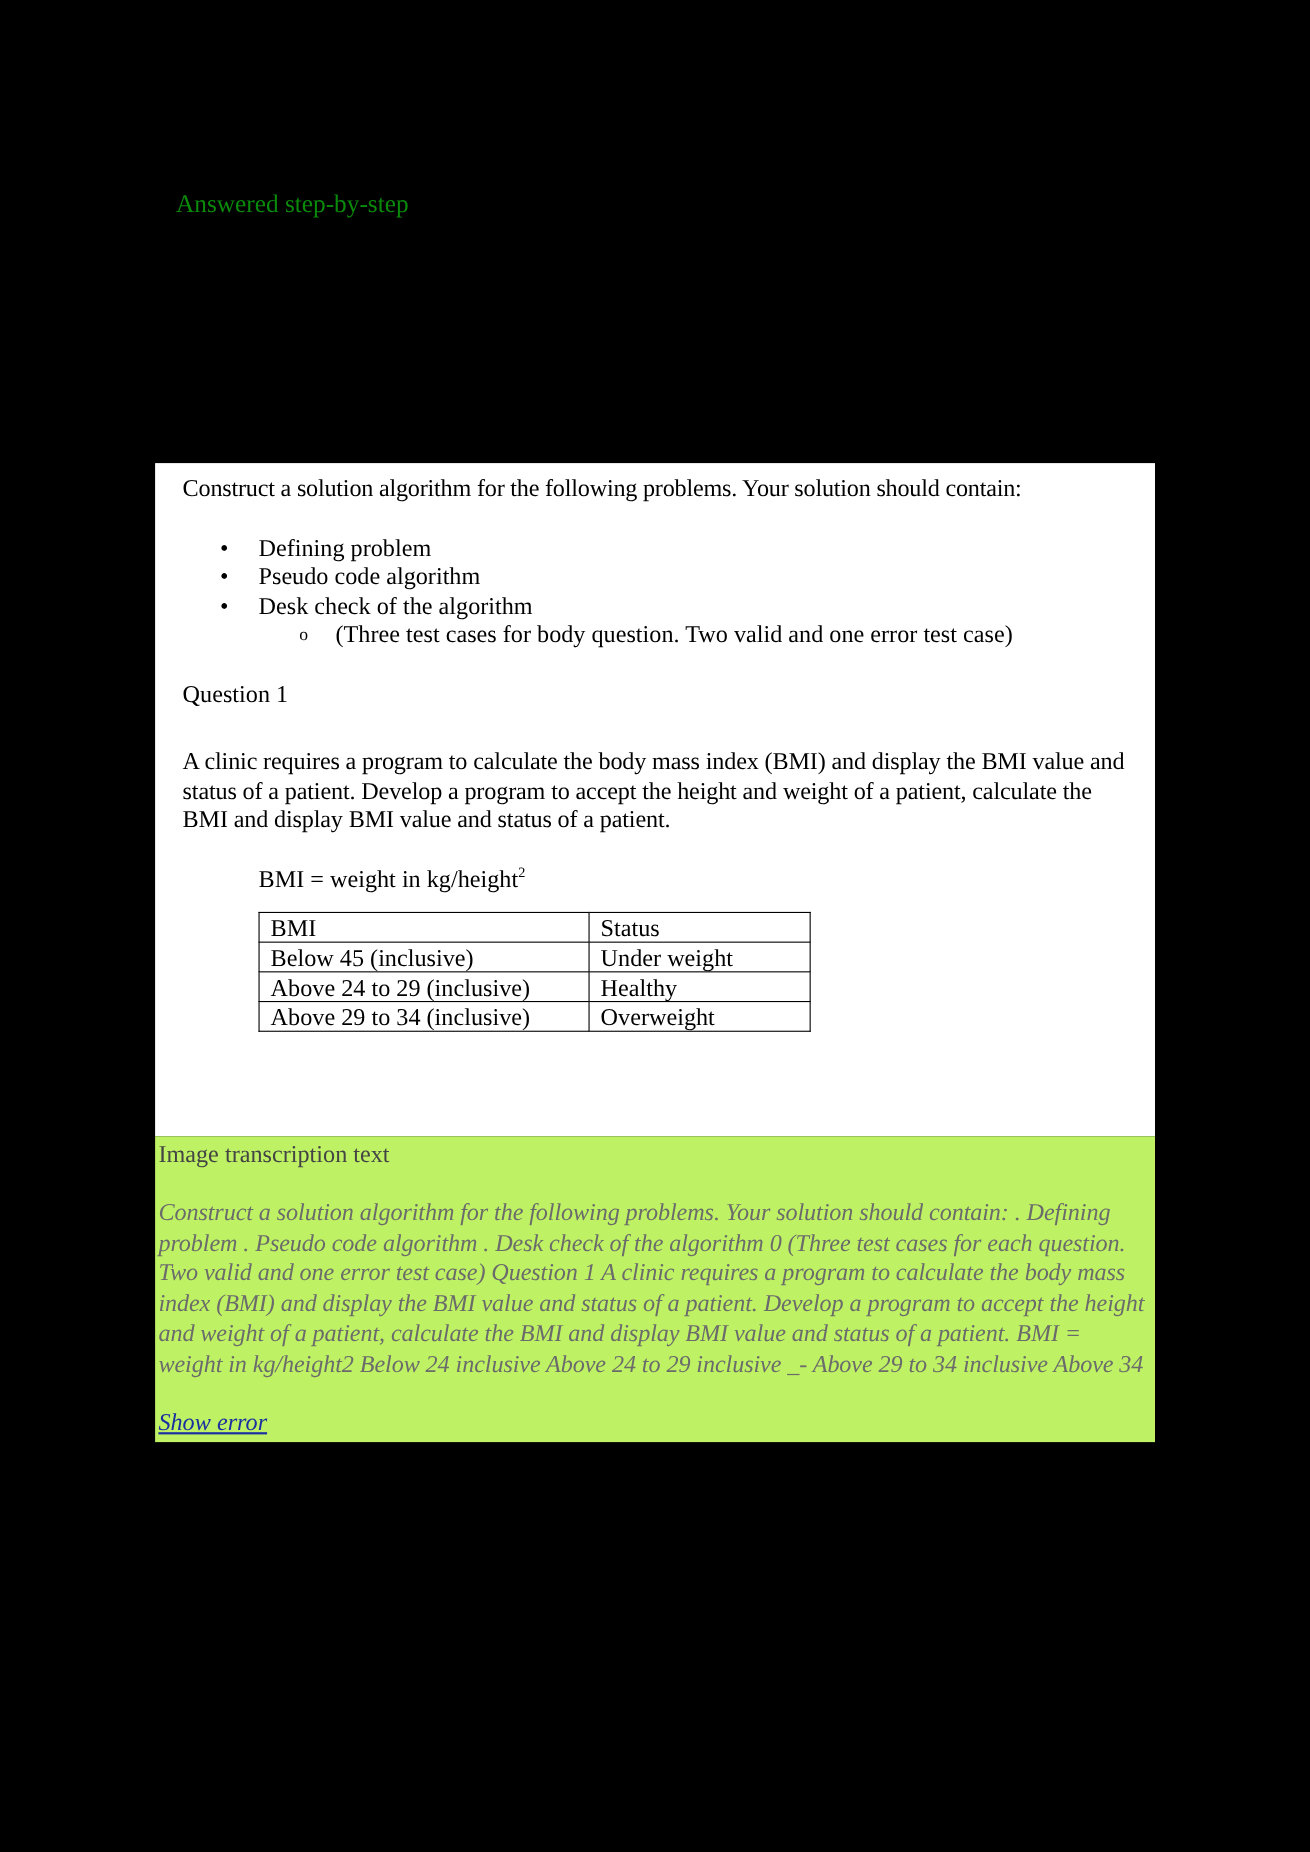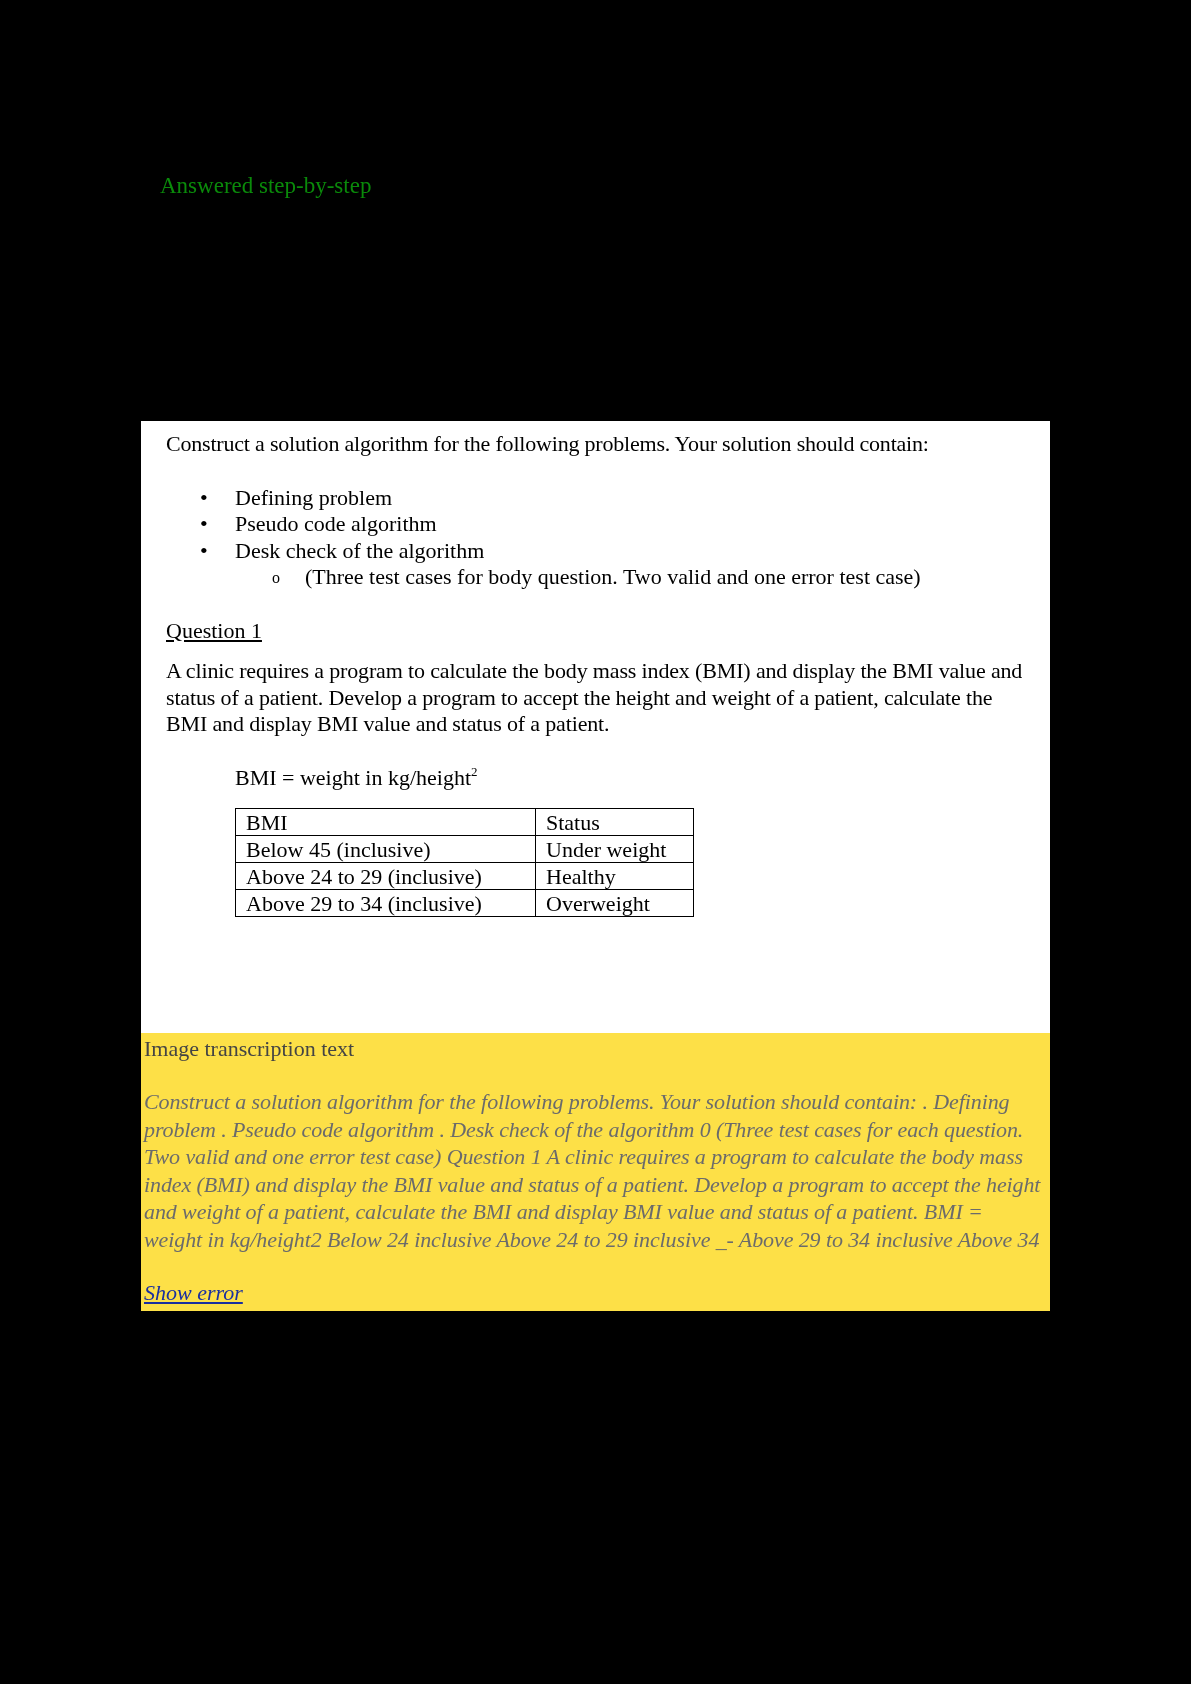--- a/index.html
+++ b/index.html
@@ -69,56 +69,55 @@
       height: 26.5px;
     }
     .sub-list li .sub-bullet {
       position: absolute;
       left: 106px;
       top: 1px;
       font-size: 16px;
     }
     .q-title {
       margin: 27px 0 0 0;
-      text-decoration: underline;
     }
     .q-body {
-      margin: 14px 0 0 0;
+      margin: 35px 0 0 0;
       letter-spacing: -0.15px;
     }
     .formula {
       margin: 27px 0 17px 69px;
     }
     .formula sup {
       font-size: 13px;
       line-height: 0;
       vertical-align: 9px;
     }
     .bmi-table {
       margin: 13px 0 0 69px;
       border-collapse: collapse;
-      width: 459px;
+      width: 502px;
       font-size: 22px;
     }
     .bmi-table td, .bmi-table th {
       border: 1px solid #000000;
       padding: 0 0 0 10px;
       height: 26px;
       line-height: 25px;
       text-align: left;
       font-weight: normal;
     }
     .bmi-table .col-bmi { width: 289px; }
     .transcription {
       position: absolute;
       left: 141px;
       top: 1033px;
       width: 909px;
       height: 278px;
-      background: #fde047;
+      background: #bef264;
       color: #555555;
     }
     .tr-label {
       position: absolute;
       left: 3px;
       top: 1px;
       font-size: 22px;
       line-height: 30px;
       color: #444444;
     }

